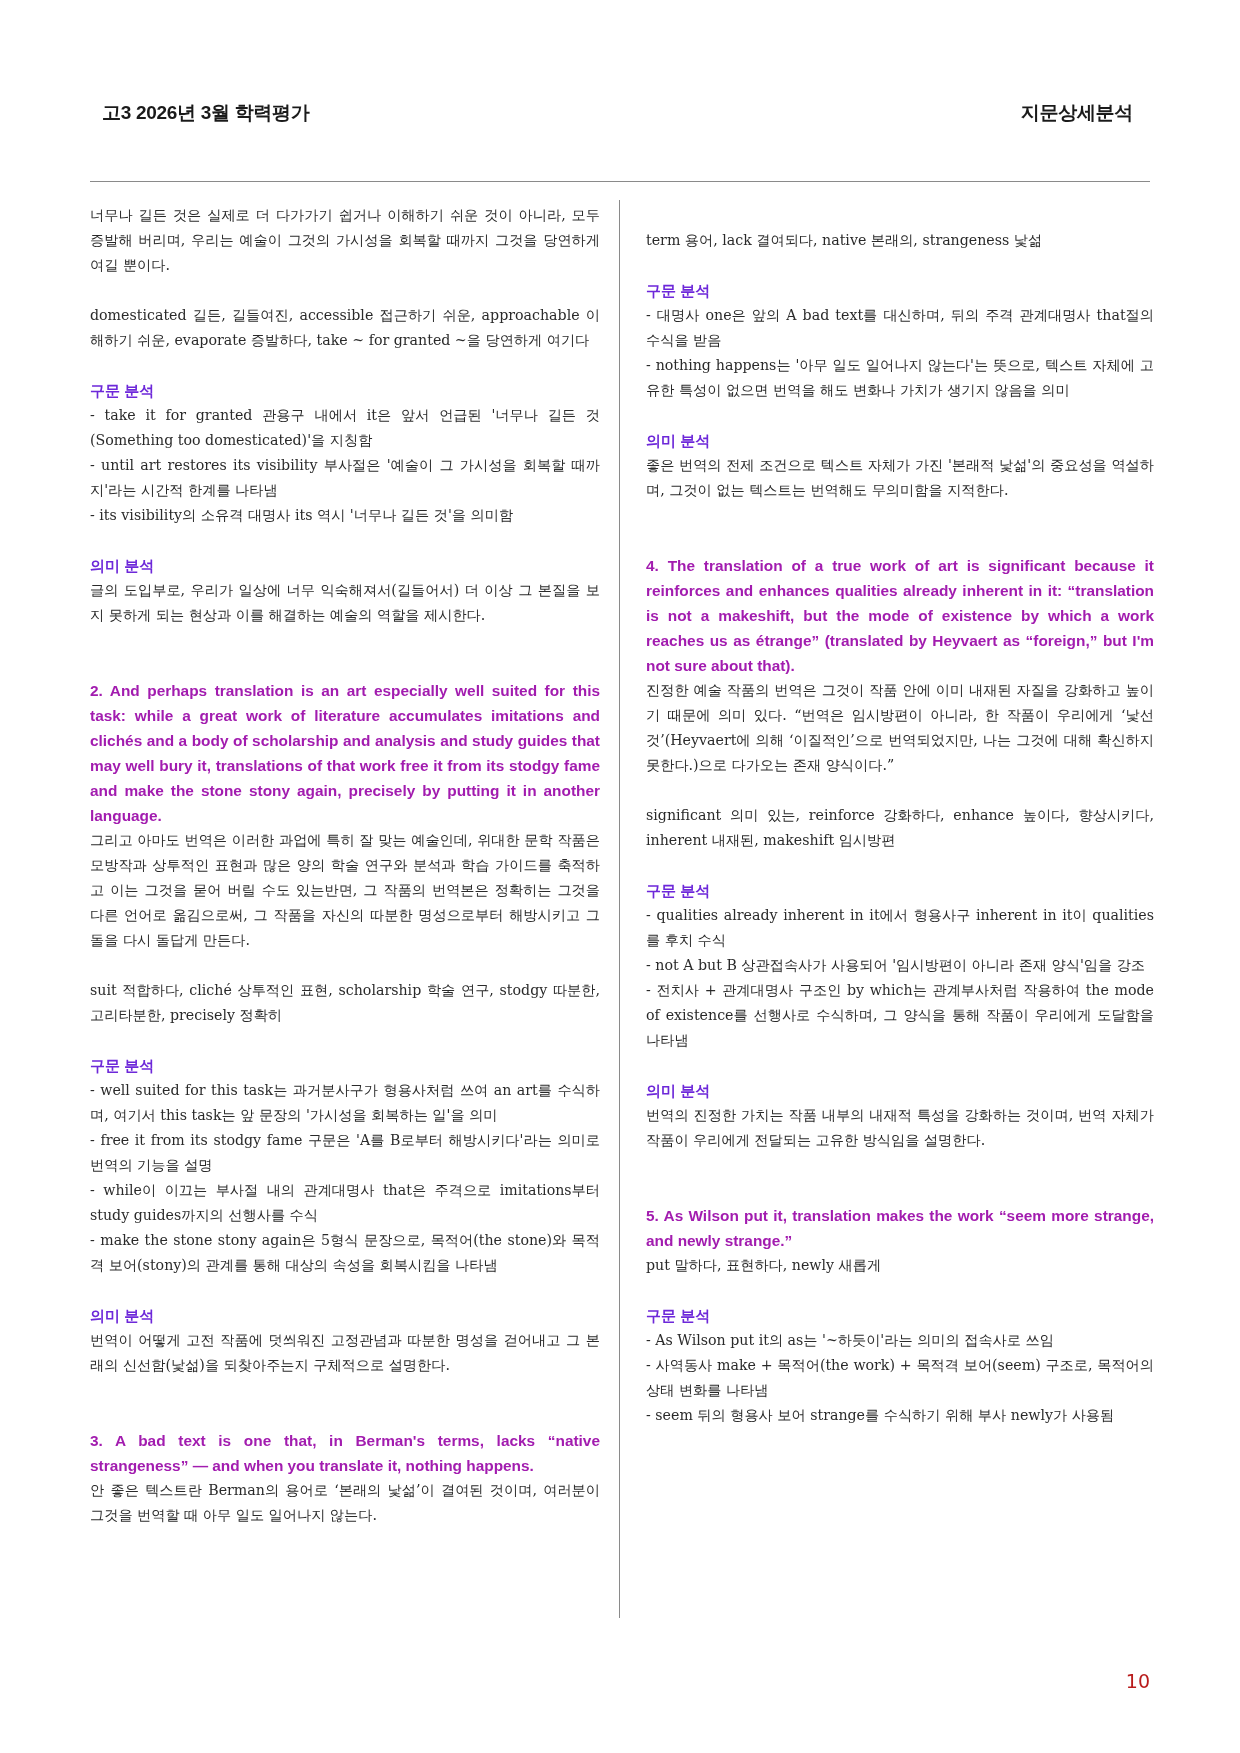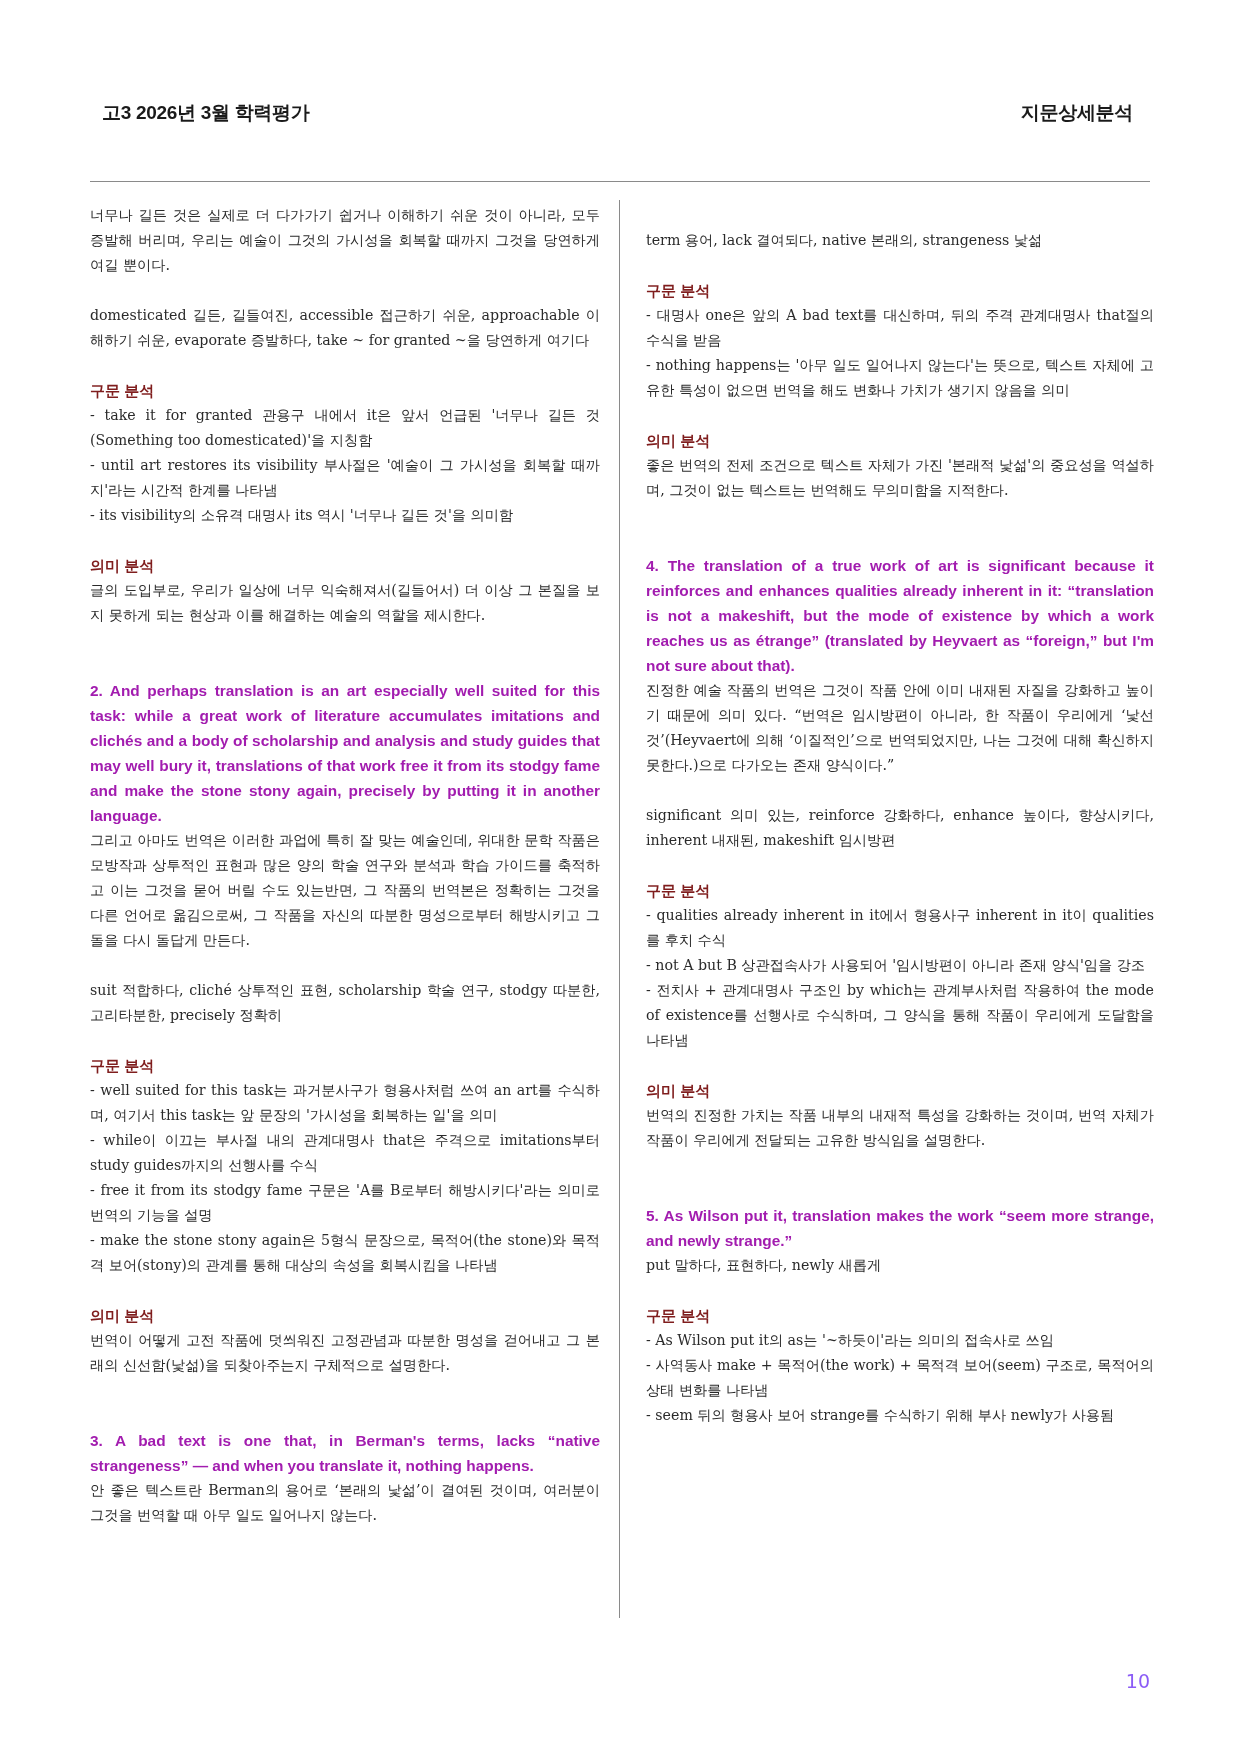--- a/index.html
+++ b/index.html
@@ -8,23 +8,23 @@
   .header-left { position: absolute; left: 0; top: 0; font-family: "Liberation Sans", sans-serif; font-weight: bold; font-size: 19px; letter-spacing: -0.3px; }
   .header-right { position: absolute; right: 17px; top: 0; font-family: "Liberation Sans", sans-serif; font-weight: bold; font-size: 19px; letter-spacing: -0.3px; }
   .rule { position: absolute; left: 90px; right: 90px; top: 181px; height: 1px; background: #8a8a8a; }
   .divider { position: absolute; left: 619px; top: 200px; width: 1px; height: 1418px; background: #8a8a8a; }
   .col { position: absolute; top: 203px; width: 510px; font-family: "DejaVu Serif", "Liberation Serif", serif; font-size: 14.2px; line-height: 25px; text-align: justify; color: #2a2a2a; }
   .col-left { left: 90px; }
   .col-right { left: 646px; width: 508px; }
   .p { margin: 0; }
   .gap { height: 25px; }
   .gap-lg { height: 50px; }
-  .h { font-family: "Liberation Sans", sans-serif; font-weight: bold; font-size: 15px; color: #7f1d1d; margin: 0; }
+  .h { font-family: "Liberation Sans", sans-serif; font-weight: bold; font-size: 15px; color: #6d28d9; margin: 0; }
   .sent { font-family: "Liberation Sans", sans-serif; font-weight: bold; font-size: 15.4px; color: #a21caf; margin: 0; line-height: 25px; text-align: justify; }
-  .page-num { position: absolute; right: 90px; top: 1670px; font-family: "DejaVu Sans", sans-serif; font-size: 19px; color: #8b5cf6; }
+  .page-num { position: absolute; right: 90px; top: 1670px; font-family: "DejaVu Sans", sans-serif; font-size: 19px; color: #b91c1c; }
 </style>
 </head>
 <body>
 
 <div class="header">
   <div class="header-left">고3 2026년 3월 학력평가</div>
   <div class="header-right">지문상세분석</div>
 </div>
 <div class="rule"></div>
 <div class="divider"></div>
@@ -43,22 +43,22 @@
   <p class="p">글의 도입부로, 우리가 일상에 너무 익숙해져서(길들어서) 더 이상 그 본질을 보지 못하게 되는 현상과 이를 해결하는 예술의 역할을 제시한다.</p>
   <div class="gap-lg"></div>
 
   <p class="sent">2. And perhaps translation is an art especially well suited for this task: while a great work of literature accumulates imitations and clichés and a body of scholarship and analysis and study guides that may well bury it, translations of that work free it from its stodgy fame and make the stone stony again, precisely by putting it in another language.</p>
   <p class="p">그리고 아마도 번역은 이러한 과업에 특히 잘 맞는 예술인데, 위대한 문학 작품은 모방작과 상투적인 표현과 많은 양의 학술 연구와 분석과 학습 가이드를 축적하고 이는 그것을 묻어 버릴 수도 있는반면, 그 작품의 번역본은 정확히는 그것을 다른 언어로 옮김으로써, 그 작품을 자신의 따분한 명성으로부터 해방시키고 그 돌을 다시 돌답게 만든다.</p>
   <div class="gap"></div>
   <p class="p">suit 적합하다, cliché 상투적인 표현, scholarship 학술 연구, stodgy 따분한, 고리타분한, precisely 정확히</p>
   <div class="gap"></div>
   <p class="h">구문 분석</p>
   <p class="p">- well suited for this task는 과거분사구가 형용사처럼 쓰여 an art를 수식하며, 여기서 this task는 앞 문장의 '가시성을 회복하는 일'을 의미</p>
+  <p class="p">- free it from its stodgy fame 구문은 'A를 B로부터 해방시키다'라는 의미로 번역의 기능을 설명</p>
   <p class="p">- while이 이끄는 부사절 내의 관계대명사 that은 주격으로 imitations부터 study guides까지의 선행사를 수식</p>
-  <p class="p">- free it from its stodgy fame 구문은 'A를 B로부터 해방시키다'라는 의미로 번역의 기능을 설명</p>
   <p class="p">- make the stone stony again은 5형식 문장으로, 목적어(the stone)와 목적격 보어(stony)의 관계를 통해 대상의 속성을 회복시킴을 나타냄</p>
   <div class="gap"></div>
   <p class="h">의미 분석</p>
   <p class="p">번역이 어떻게 고전 작품에 덧씌워진 고정관념과 따분한 명성을 걷어내고 그 본래의 신선함(낯섦)을 되찾아주는지 구체적으로 설명한다.</p>
   <div class="gap-lg"></div>
 
   <p class="sent">3. A bad text is one that, in Berman's terms, lacks “native strangeness” — and when you translate it, nothing happens.</p>
   <p class="p">안 좋은 텍스트란 Berman의 용어로 ‘본래의 낯섦’이 결여된 것이며, 여러분이 그것을 번역할 때 아무 일도 일어나지 않는다.</p>
 </div>
 

